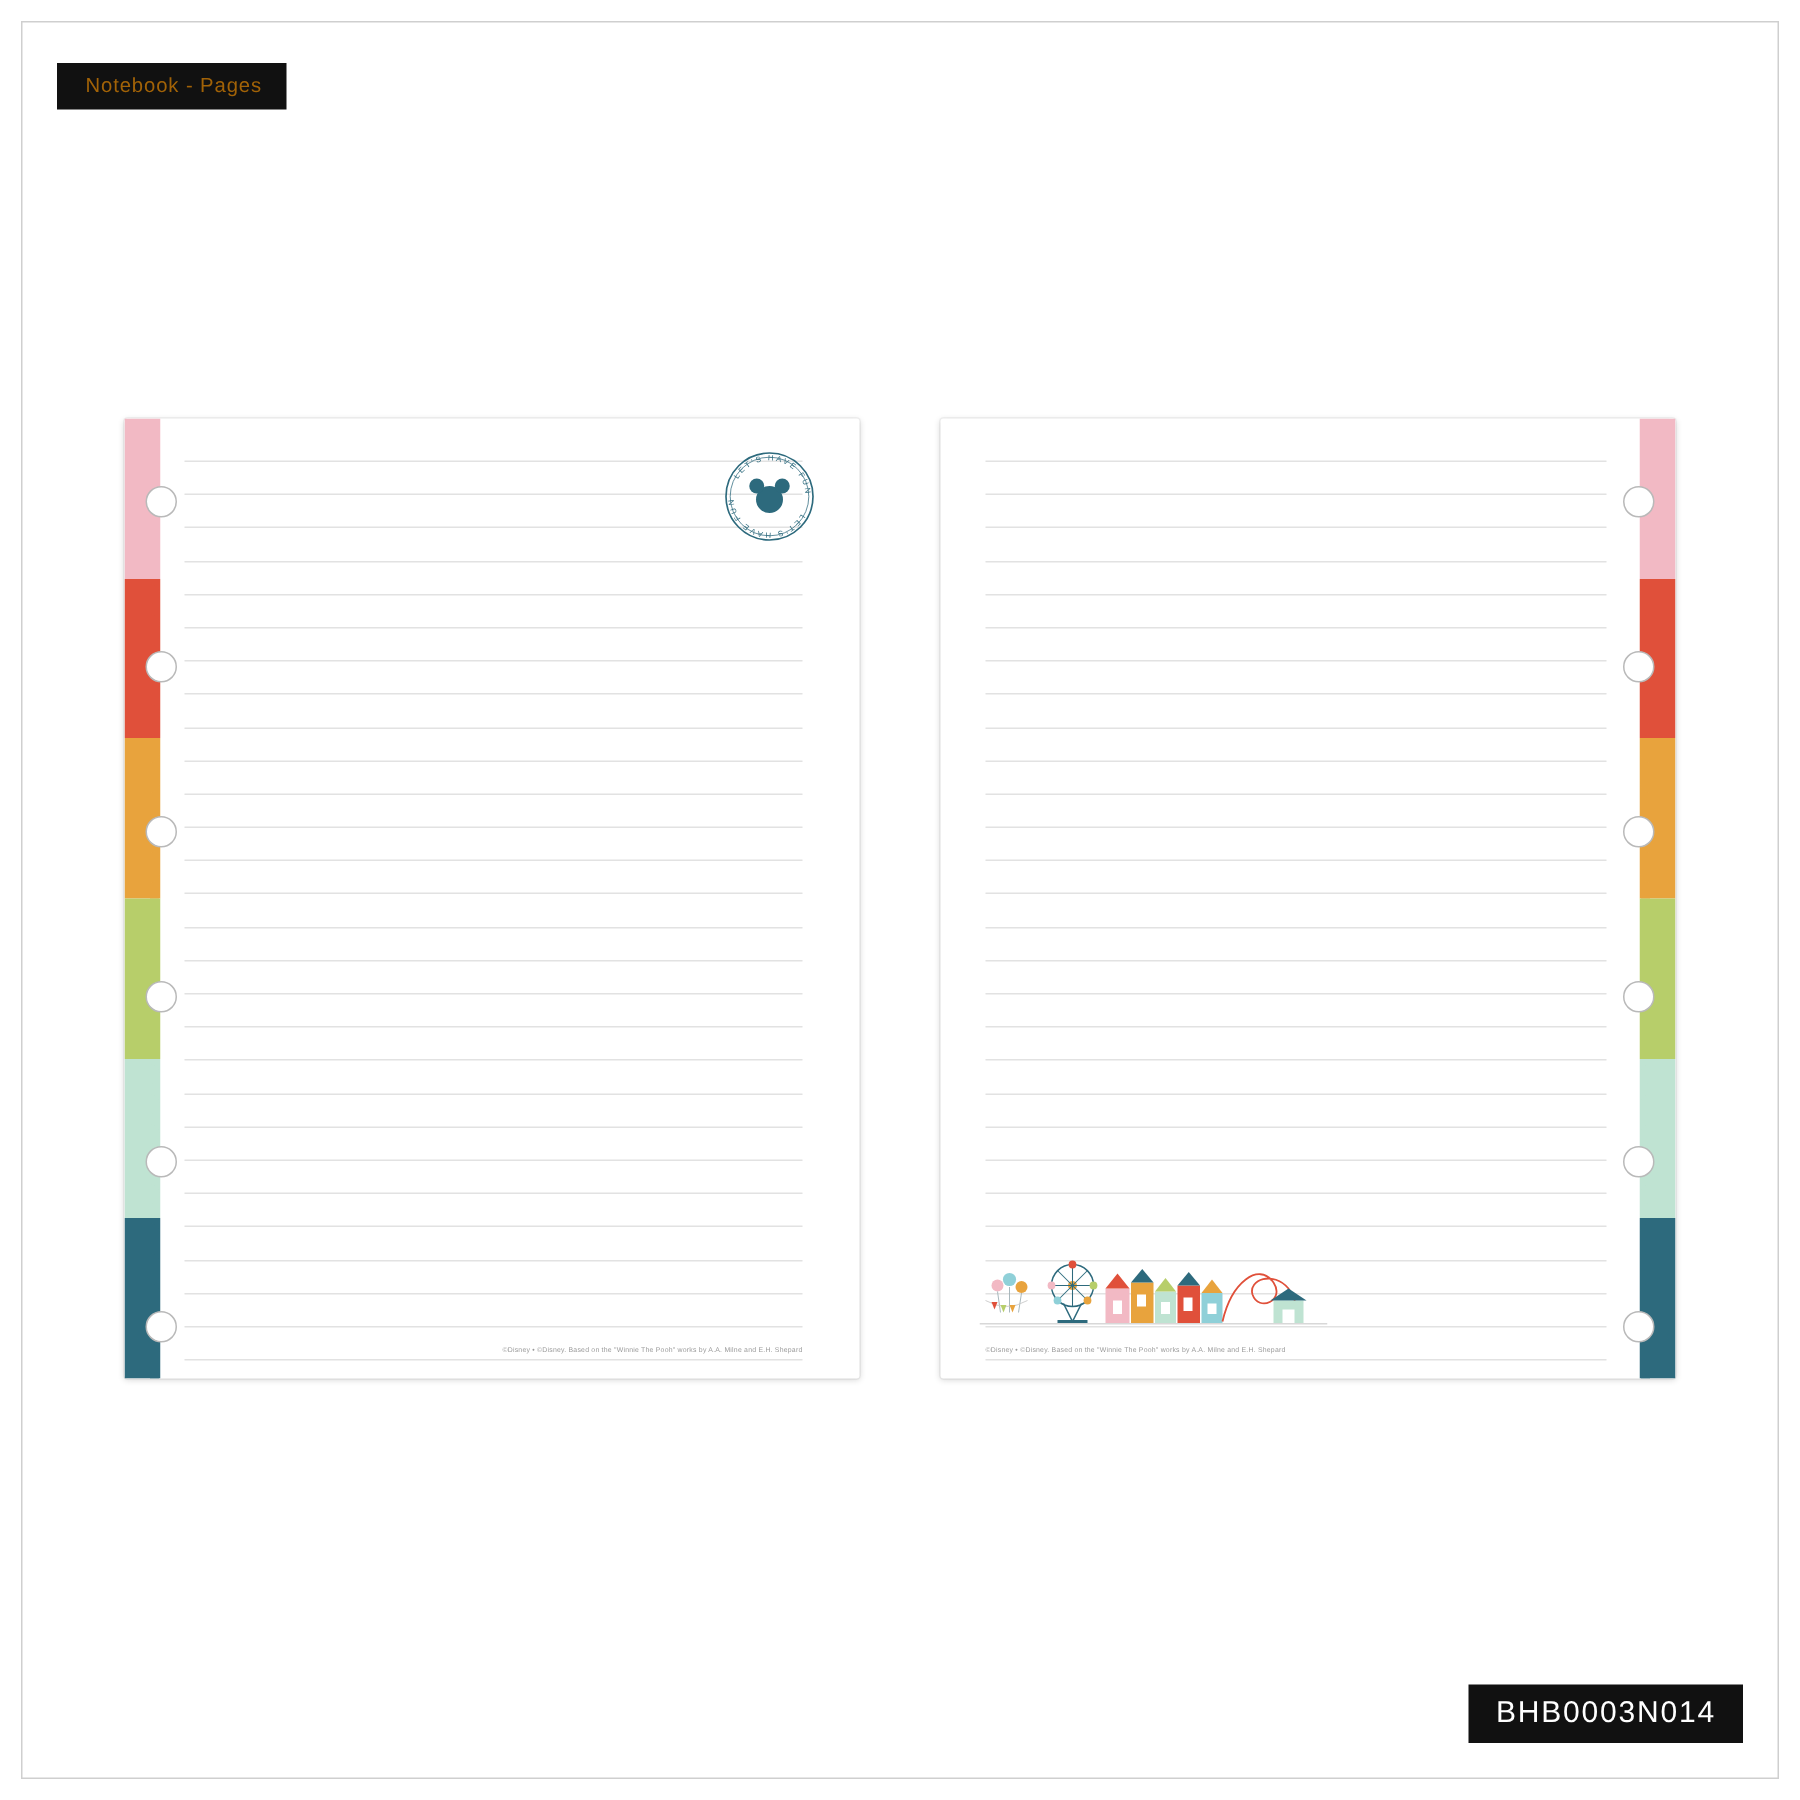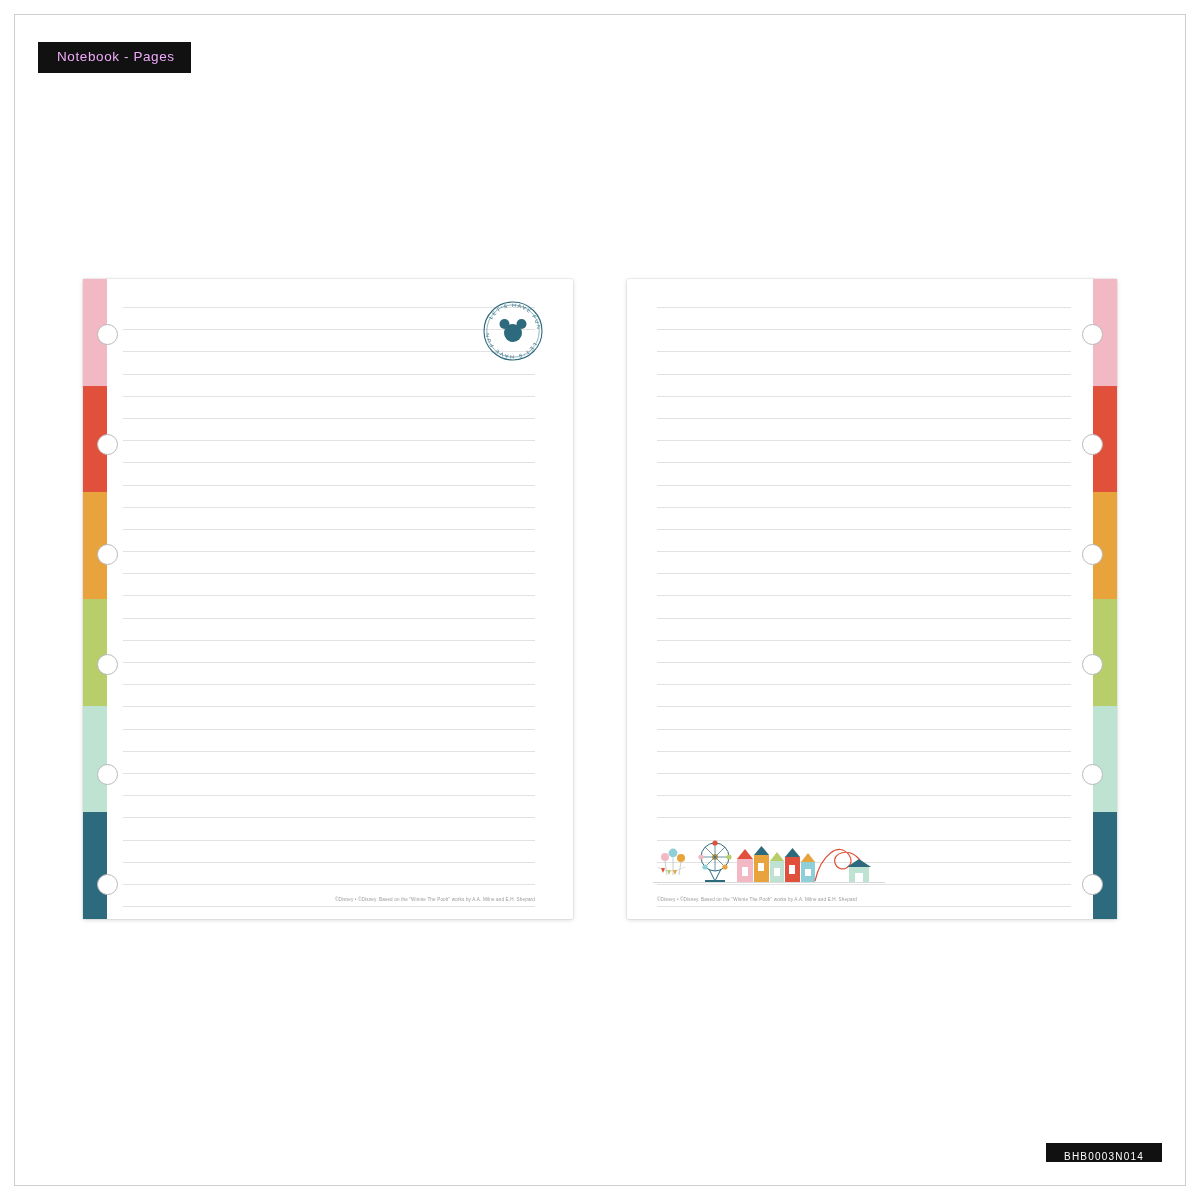--- a/index.html
+++ b/index.html
@@ -33,38 +33,38 @@
     box-sizing: border-box;
     pointer-events: none;
   }
 
   
   .tag {
     position: absolute;
     left: 38px;
     top: 42px;
     background: #111111;
-    color: #f0abfc;
+    color: #a16207;
     font-size: 13.5px;
     letter-spacing: 0.6px;
     padding: 8px 16px 9px 19px;
     line-height: 1;
     white-space: nowrap;
   }
 
   
   .sku {
     position: absolute;
     right: 38px;
     bottom: 38px;
     background: #111111;
     color: #ffffff;
-    font-size: 10px;
+    font-size: 20px;
     letter-spacing: 1.2px;
-    padding: 9px 18px 0 18px;
+    padding: 9px 18px 10px 18px;
     line-height: 1;
     white-space: nowrap;
   }
 
   
   .sheet {
     position: absolute;
     top: 279px;
     width: 490px;
     height: 640px;

